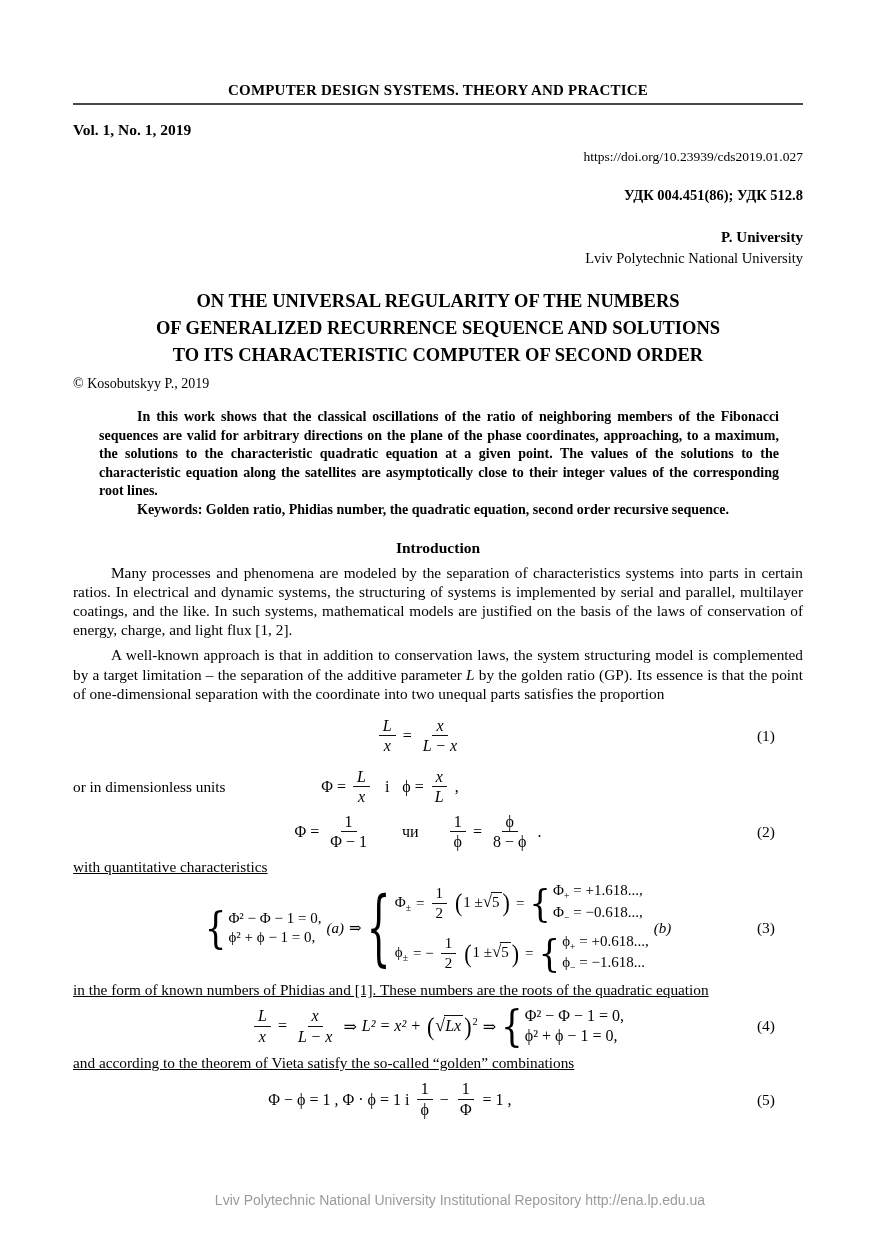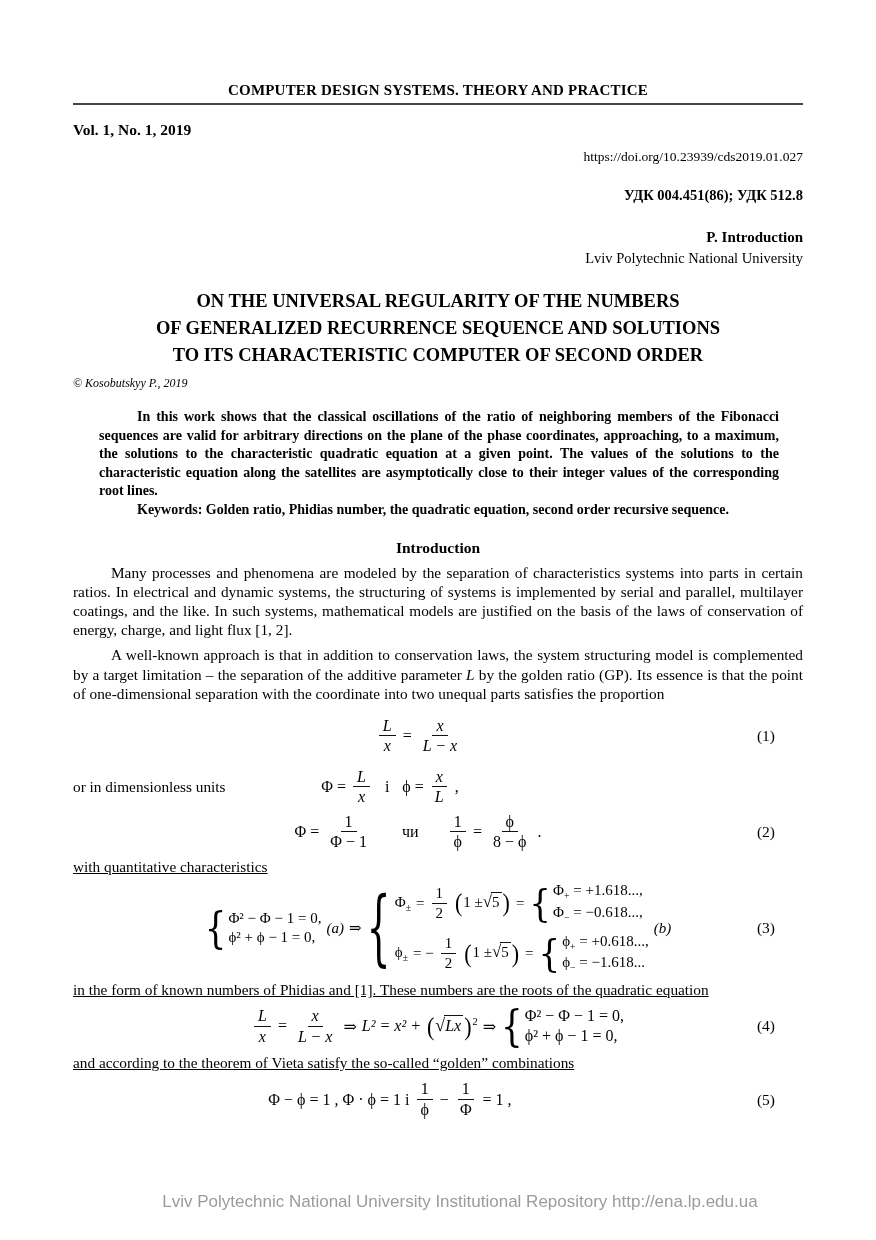--- a/index.html
+++ b/index.html
@@ -9,21 +9,21 @@
     font-family:"Liberation Serif","DejaVu Serif",serif; overflow:hidden;
   }
   .journal-header { text-align:center; font-weight:bold; font-size:15px; line-height:18px; letter-spacing:.2px; }
   .header-rule { border:0; border-top:2px solid #474747; margin:4px 0 0 0; }
   .issue { font-weight:bold; font-size:15.5px; line-height:19px; margin-top:15px; }
   .doi { text-align:right; font-size:13.5px; line-height:17px; margin-top:9px; }
   .udk { text-align:right; font-weight:bold; font-size:14.5px; line-height:18px; margin-top:21px; }
   .author { text-align:right; font-weight:bold; font-size:15px; line-height:19px; margin-top:24px; }
   .affil { text-align:right; font-size:14.5px; line-height:18px; margin-top:2px; }
   .title { text-align:center; font-weight:bold; font-size:18.5px; line-height:27px; margin-top:21px; }
-  .copyright { font-style:italic; font-size:12px; line-height:17px; margin-top:6px; }
+  .copyright { font-size:14px; line-height:17px; margin-top:6px; }
   .abstract { margin:16px 24px 0 26px; font-weight:bold; font-size:14px; line-height:18.6px; text-align:justify; }
   .abstract p { margin:0; text-indent:38px; }
   .section-head { text-align:center; font-weight:bold; font-size:15.5px; line-height:19px; margin-top:18px; }
   .body-p { font-size:15.3px; line-height:19.2px; text-align:justify; text-indent:38px; margin:6px 0 0 0; }
   .body-p.flat { text-indent:0; margin-top:2px; text-align:left;text-decoration:underline; }
   
   .eq-row { position:relative; display:flex; justify-content:center; align-items:center; font-size:16px; }
   .eq1-row { margin-top:6px; min-height:54px; }
   .dim-row { margin-top:2px; min-height:44px; }
   .eq2-row { min-height:46px; }
@@ -50,35 +50,35 @@
   .paren { display:inline-block; font-size:22px; line-height:1; transform:scaleY(1.18); vertical-align:middle; margin:0 1px; }
   .sqrt { display:inline-flex; align-items:baseline; }
   .sqrt .rad { font-size:1.12em; line-height:1; }
   .sqrt .sqrt-arg { border-top:1.4px solid #111; padding:1px 2px 0 1px; margin-left:-1px; }
   .eq3-inner { display:inline-flex; flex-direction:column; row-gap:7px; }
   .eq3-line { display:inline-flex; align-items:center; gap:5px; }
   .tok { white-space:nowrap; }
   sub { font-size:.65em; }
   sup { font-size:.65em; }
   .footer { position:absolute; left:0; right:0; top:1192px; text-align:center;
-            font-family:"Liberation Sans","DejaVu Sans",sans-serif; font-size:17px; color:#9b9b9b;padding-left:44px; }
+            font-family:"Liberation Sans","DejaVu Sans",sans-serif; font-size:14px; color:#9b9b9b;padding-left:44px; }
 </style>
 </head>
 <body>
 
 <div class="page">
 
   <div class="journal-header">COMPUTER DESIGN SYSTEMS. THEORY AND PRACTICE</div>
   <hr class="header-rule">
 
   <div class="issue">Vol. 1, No. 1, 2019</div>
   <div class="doi">https://doi.org/10.23939/cds2019.01.027</div>
   <div class="udk">УДК 004.451(86); УДК 512.8</div>
 
-  <div class="author">P. Introduction</div>
+  <div class="author">P. University</div>
   <div class="affil">Lviv Polytechnic National University</div>
 
   <div class="title">
     <div>ON THE UNIVERSAL REGULARITY OF THE NUMBERS</div>
     <div>OF GENERALIZED RECURRENCE SEQUENCE AND SOLUTIONS</div>
     <div>TO ITS CHARACTERISTIC COMPUTER OF SECOND ORDER</div>
   </div>
 
   <div class="copyright">© Kosobutskyy P., 2019</div>
 

